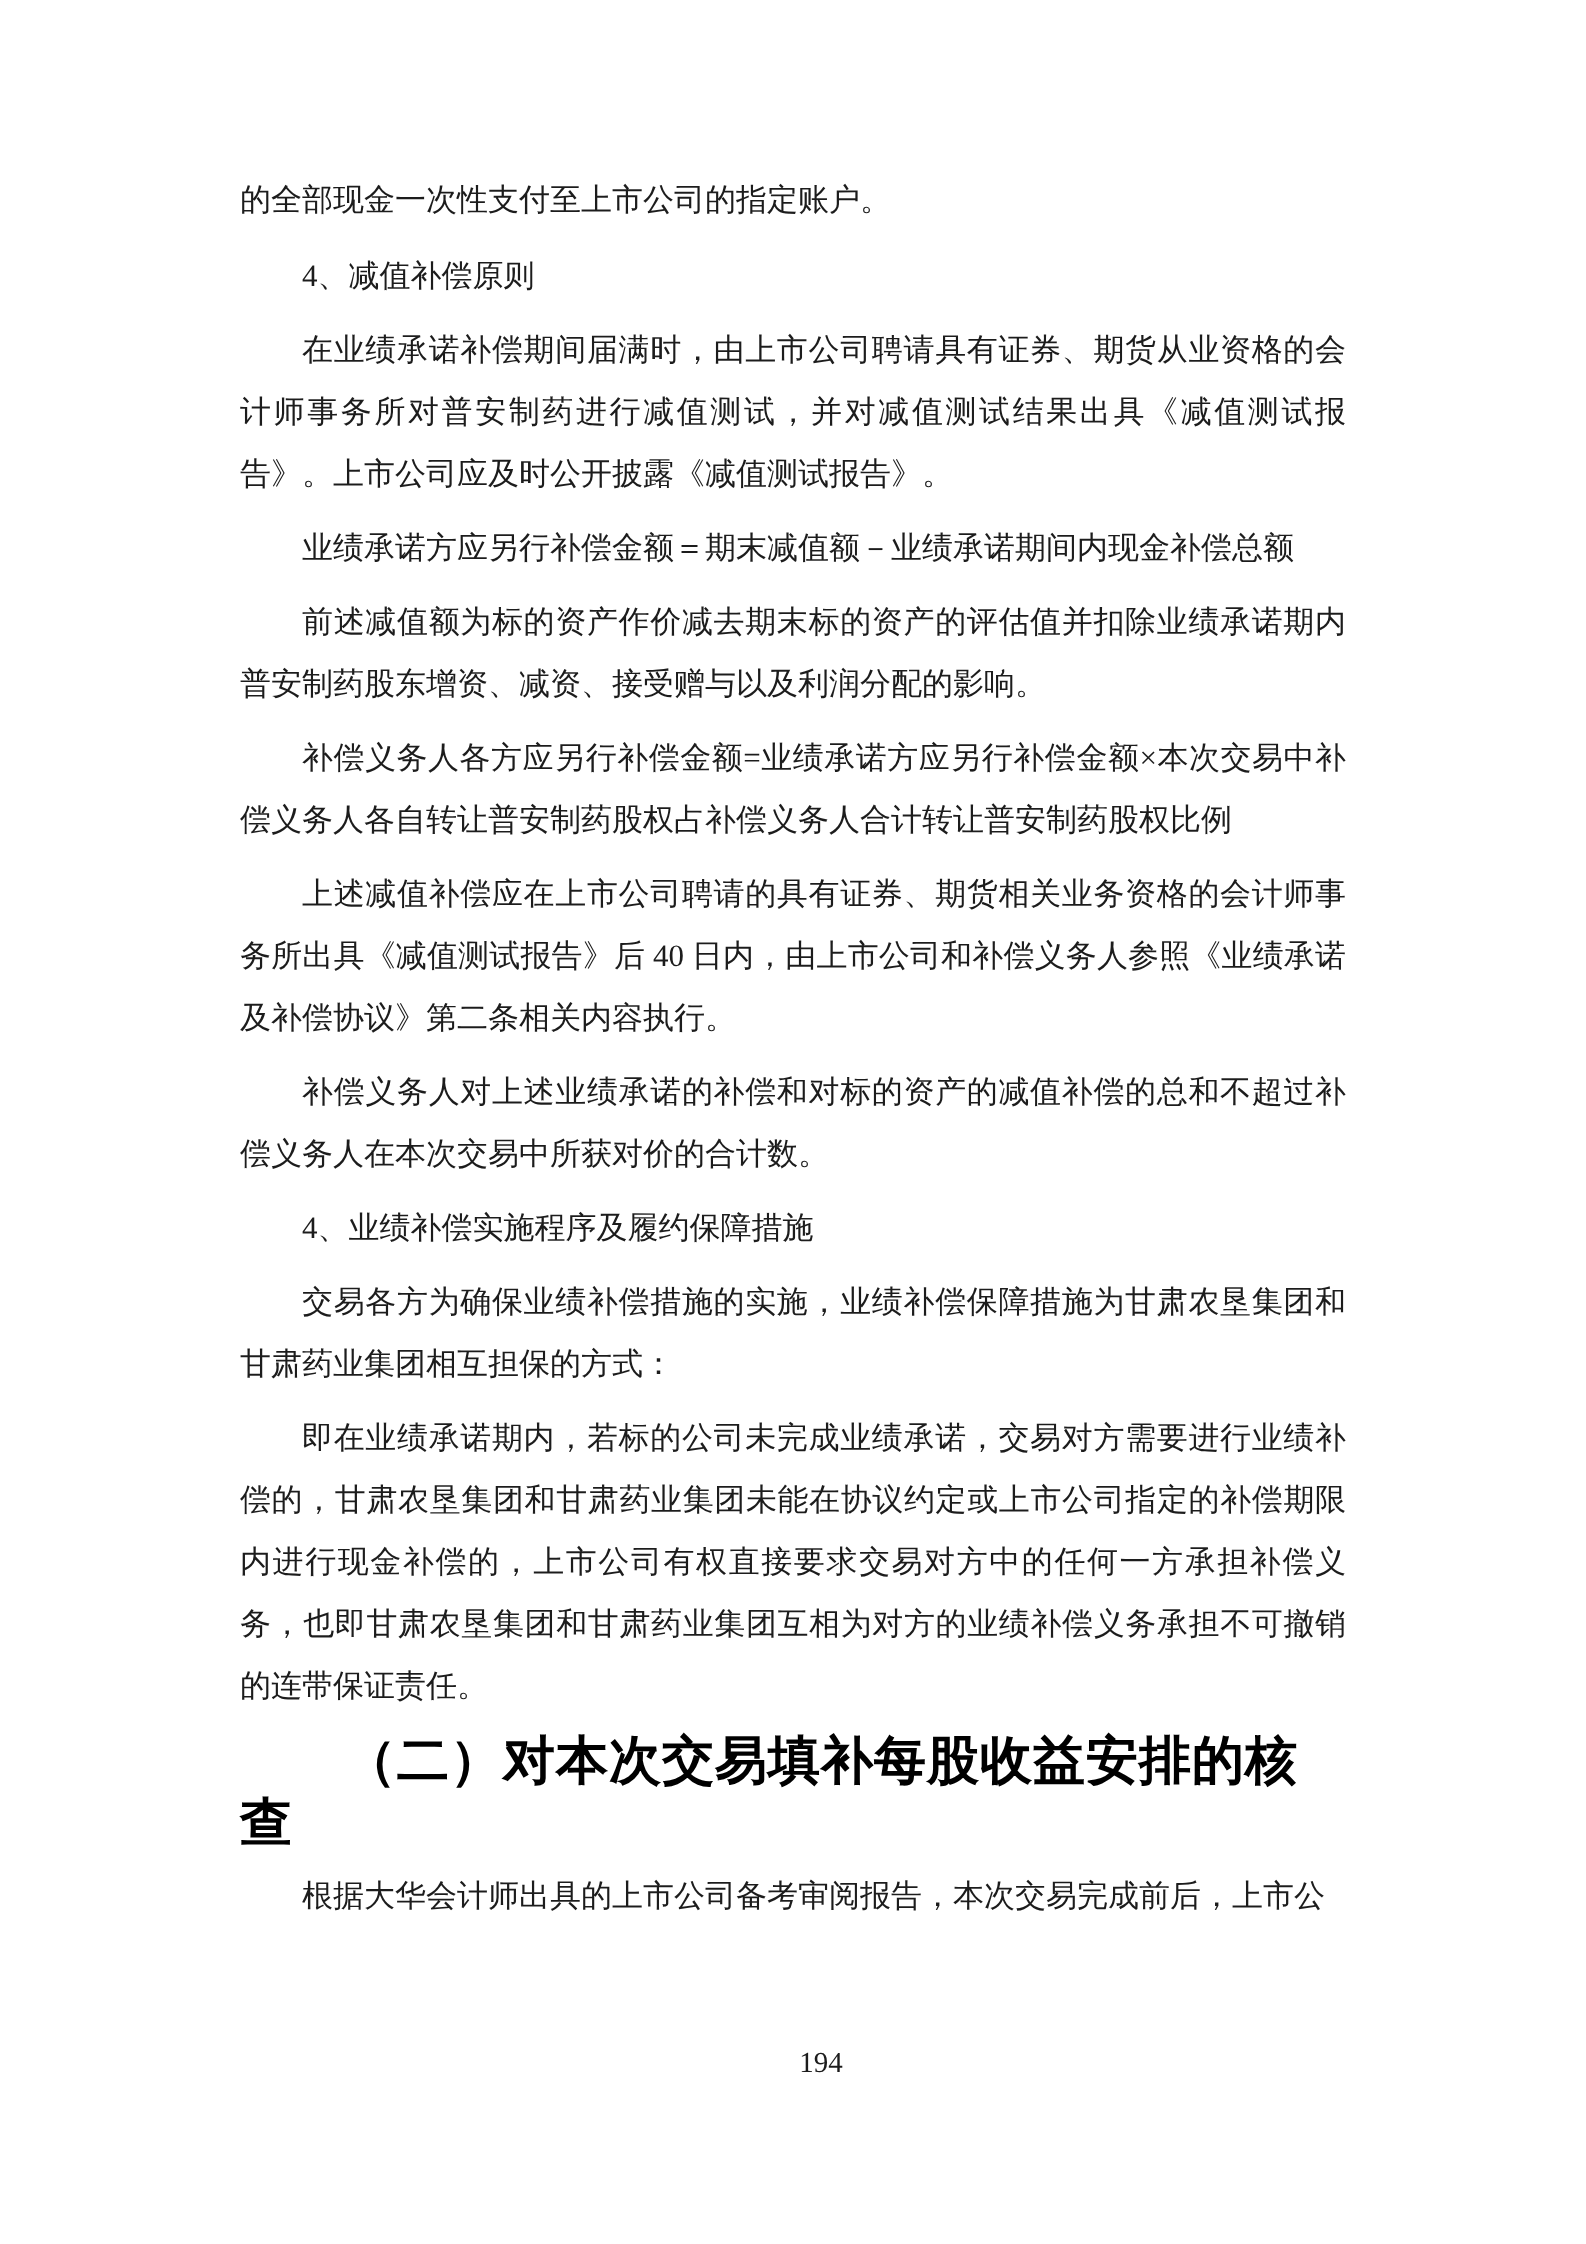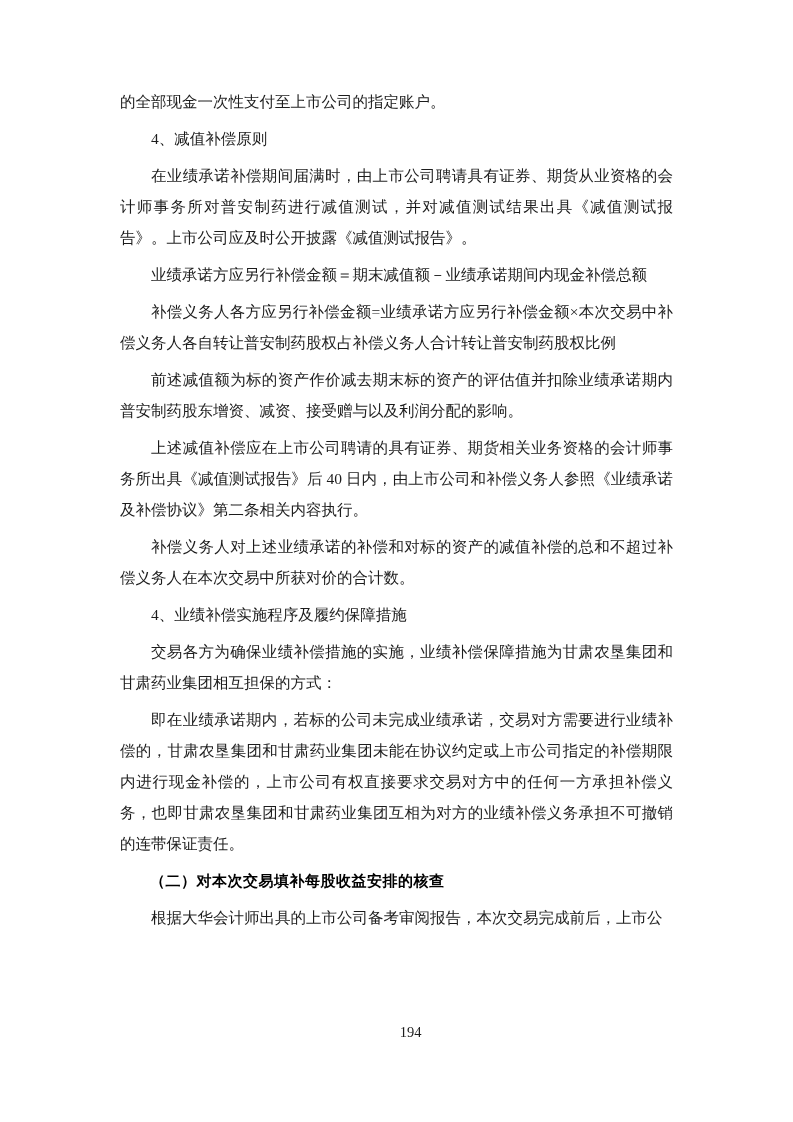--- a/index.html
+++ b/index.html
@@ -30,25 +30,26 @@
     text-justify: inter-character;
   }
   .content p {
     margin: 0 0 6px 0;
     line-height: 31px;
     text-indent: 2em;
     overflow-wrap: break-word;
   }
   .content p.no-indent {
     text-indent: 0;
+    font-family: Liberation Mono, monospace;
   }
   .section-heading {
     font-family: "Liberation Sans", "DejaVu Sans", sans-serif;
     font-weight: 700;
-    font-size: 15px;
+    font-size: 26px;
     line-height: 26px;
     color: #000000;
     margin: 12px 0 10px 0;
     text-indent: 0;
     text-align: left;
     letter-spacing: 0.5px;
   }
   .closing {
     margin-top: 0;
   }
@@ -66,22 +67,22 @@
 </style>
 </head>
 <body>
 
 <div class="page">
   <div class="content">
     <p class="no-indent">的全部现金一次性支付至上市公司的指定账户。</p>
     <p>4、减值补偿原则</p>
     <p>在业绩承诺补偿期间届满时，由上市公司聘请具有证券、期货从业资格的会计师事务所对普安制药进行减值测试，并对减值测试结果出具《减值测试报告》。上市公司应及时公开披露《减值测试报告》。</p>
     <p>业绩承诺方应另行补偿金额＝期末减值额－业绩承诺期间内现金补偿总额</p>
+    <p>前述减值额为标的资产作价减去期末标的资产的评估值并扣除业绩承诺期内普安制药股东增资、减资、接受赠与以及利润分配的影响。</p>
     <p>补偿义务人各方应另行补偿金额=业绩承诺方应另行补偿金额×本次交易中补偿义务人各自转让普安制药股权占补偿义务人合计转让普安制药股权比例</p>
-    <p>前述减值额为标的资产作价减去期末标的资产的评估值并扣除业绩承诺期内普安制药股东增资、减资、接受赠与以及利润分配的影响。</p>
     <p>上述减值补偿应在上市公司聘请的具有证券、期货相关业务资格的会计师事务所出具《减值测试报告》后 40 日内，由上市公司和补偿义务人参照《业绩承诺及补偿协议》第二条相关内容执行。</p>
     <p>补偿义务人对上述业绩承诺的补偿和对标的资产的减值补偿的总和不超过补偿义务人在本次交易中所获对价的合计数。</p>
     <p>4、业绩补偿实施程序及履约保障措施</p>
     <p>交易各方为确保业绩补偿措施的实施，业绩补偿保障措施为甘肃农垦集团和甘肃药业集团相互担保的方式：</p>
     <p>即在业绩承诺期内，若标的公司未完成业绩承诺，交易对方需要进行业绩补偿的，甘肃农垦集团和甘肃药业集团未能在协议约定或上市公司指定的补偿期限内进行现金补偿的，上市公司有权直接要求交易对方中的任何一方承担补偿义务，也即甘肃农垦集团和甘肃药业集团互相为对方的业绩补偿义务承担不可撤销的连带保证责任。</p>
     <p class="section-heading">（二）对本次交易填补每股收益安排的核查</p>
     <p class="closing">根据大华会计师出具的上市公司备考审阅报告，本次交易完成前后，上市公</p>
   </div>
   <div class="page-number">194</div>
 </div>

